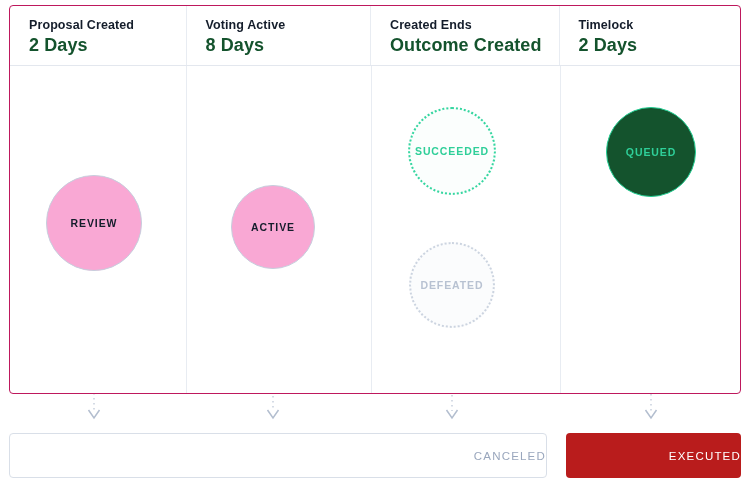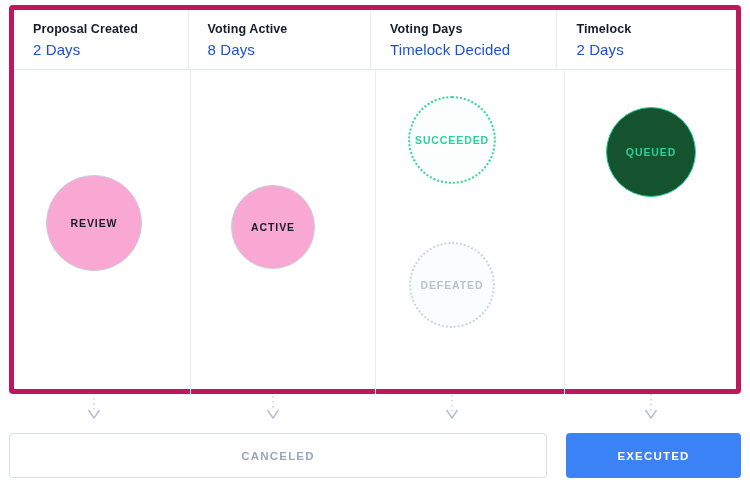--- a/index.html
+++ b/index.html
@@ -21,21 +21,21 @@
     background: #ffffff;
   }
 
   
   .panel {
     position: absolute;
     left: 9px;
     top: 5px;
     width: 732px;
     height: 389px;
-    border: 5px solid #be185d;
+    border: 1px solid #be185d;
     border-radius: 4px;
     background: #ffffff;
     box-sizing: border-box;
   }
 
   
   .header-row {
     position: absolute;
     left: 0;
     top: 0;
@@ -57,23 +57,23 @@
   .col-4 { width: 181px; }
 
   .hdr-title {
     font-size: 12.5px;
     font-weight: bold;
     color: #141d2b;
     letter-spacing: 0.1px;
     line-height: 17px;
   }
   .hdr-sub {
-    font-size: 15px;
-    font-weight: normal;
-    color: #1d4ed8;
+    font-size: 18px;
+    font-weight: bold;
+    color: #14532d;
     letter-spacing: 0.1px;
     line-height: 19px;
     margin-top: 2px;
   }
 
   
   .vdiv {
     position: absolute;
     top: 60px;
     width: 1px;
@@ -131,53 +131,53 @@
 
   .node.solid-green {
     border: 1.8px solid #22cf93;
     background: #14532d;
   }
   .node.solid-green .label { color: #2fcf99; }
 
   
   #node-review   { left: 46px;  top: 175px; width: 96px; height: 96px; }
   #node-active   { left: 231px; top: 185px; width: 84px; height: 84px; }
-  #node-succeeded{ left: 408px; top: 96px; width: 88px; height: 88px; }
+  #node-succeeded{ left: 408px; top: 107px; width: 88px; height: 88px; }
   #node-defeated { left: 409px; top: 242px; width: 86px; height: 86px; }
   #node-queued   { left: 606px; top: 107px; width: 90px; height: 90px; }
 
   
   .btn {
     position: absolute;
     box-sizing: border-box;
     border-radius: 4px;
     display: flex;
     align-items: center;
-    justify-content: center;
+    justify-content: flex-end;
     font-size: 11.5px;
-    font-weight: bold;
+    font-weight: normal;
     letter-spacing: 1.2px;
     cursor: pointer;
   }
   #btn-canceled {
     left: 9px;
     top: 433px;
     width: 538px;
     height: 45px;
     border: 1px solid #d9dfe8;
     background: #ffffff;
     color: #9aa7bd;
   }
   #btn-executed {
     left: 566px;
     top: 433px;
     width: 175px;
     height: 45px;
     border: none;
-    background: #3b82f6;
+    background: #b91c1c;
     color: #ffffff;
   }
 </style>
 </head>
 <body>
 
 <div id="root">
 
   <svg id="edges" viewBox="0 0 750 483" xmlns="http://www.w3.org/2000/svg">
     <defs>
@@ -231,22 +231,22 @@
     <div class="header-row">
       <div class="header-cell col-1">
         <div class="hdr-title">Proposal Created</div>
         <div class="hdr-sub">2 Days</div>
       </div>
       <div class="header-cell col-2">
         <div class="hdr-title">Voting Active</div>
         <div class="hdr-sub">8 Days</div>
       </div>
       <div class="header-cell col-3">
-        <div class="hdr-title">Voting Days</div>
-        <div class="hdr-sub">Timelock Decided</div>
+        <div class="hdr-title">Created Ends</div>
+        <div class="hdr-sub">Outcome Created</div>
       </div>
       <div class="header-cell col-4">
         <div class="hdr-title">Timelock</div>
         <div class="hdr-sub">2 Days</div>
       </div>
     </div>
 
     <div class="vdiv d1"></div>
     <div class="vdiv d2"></div>
     <div class="vdiv d3"></div>

